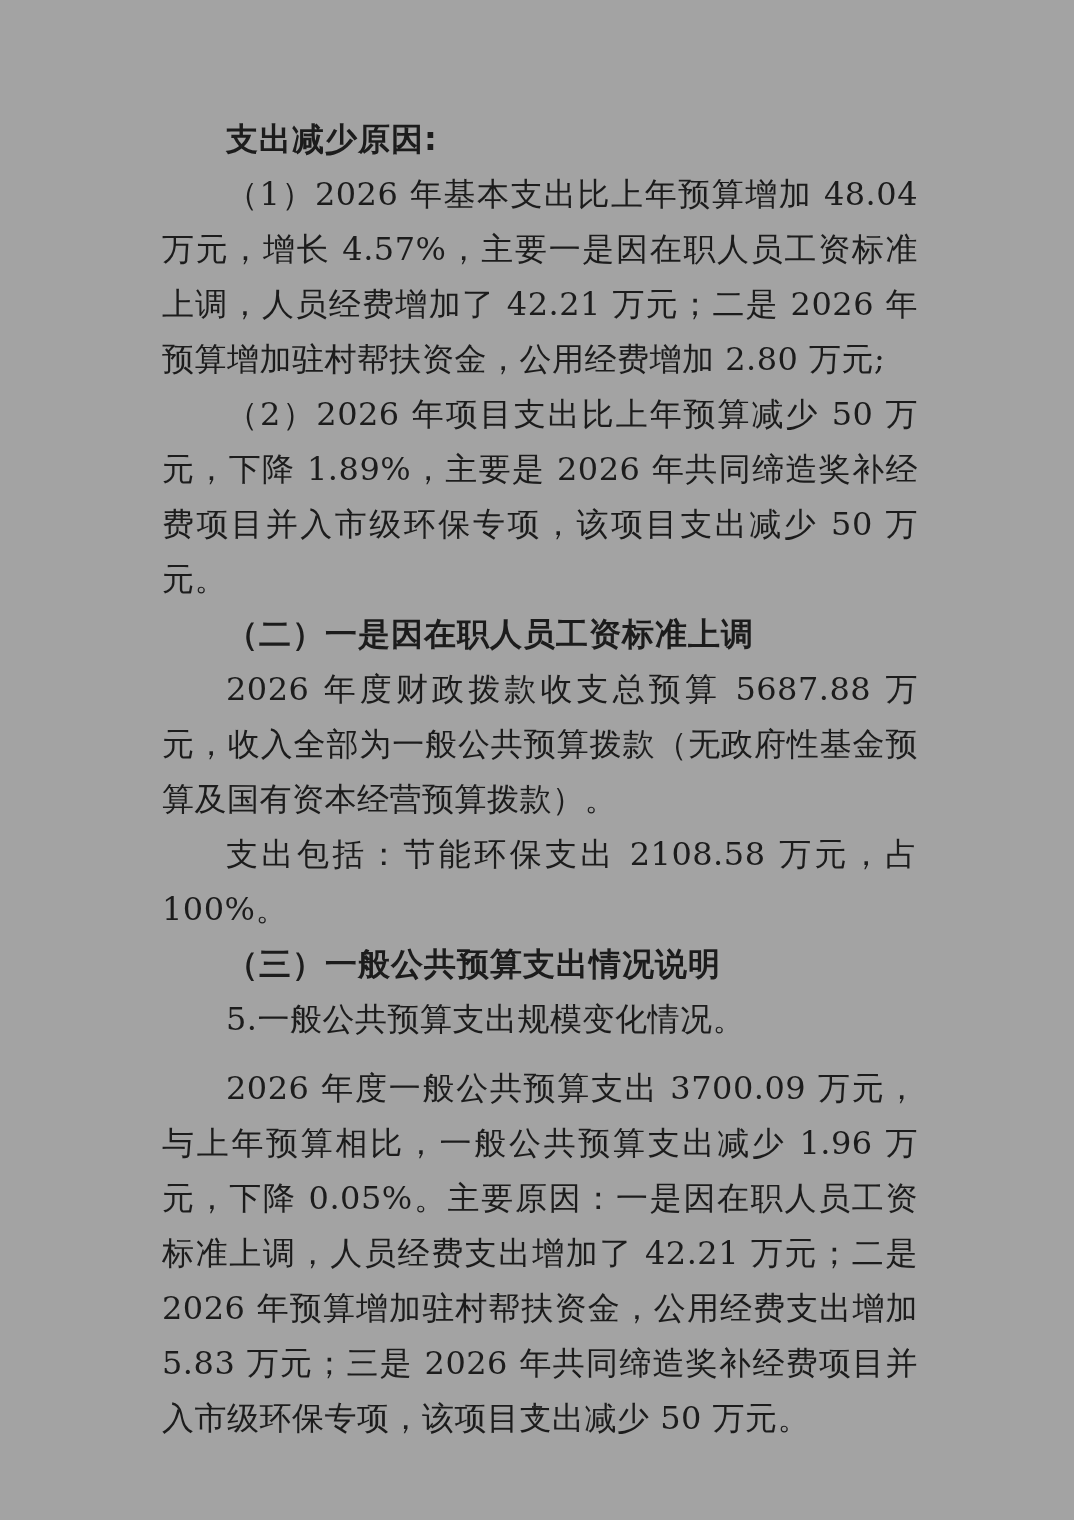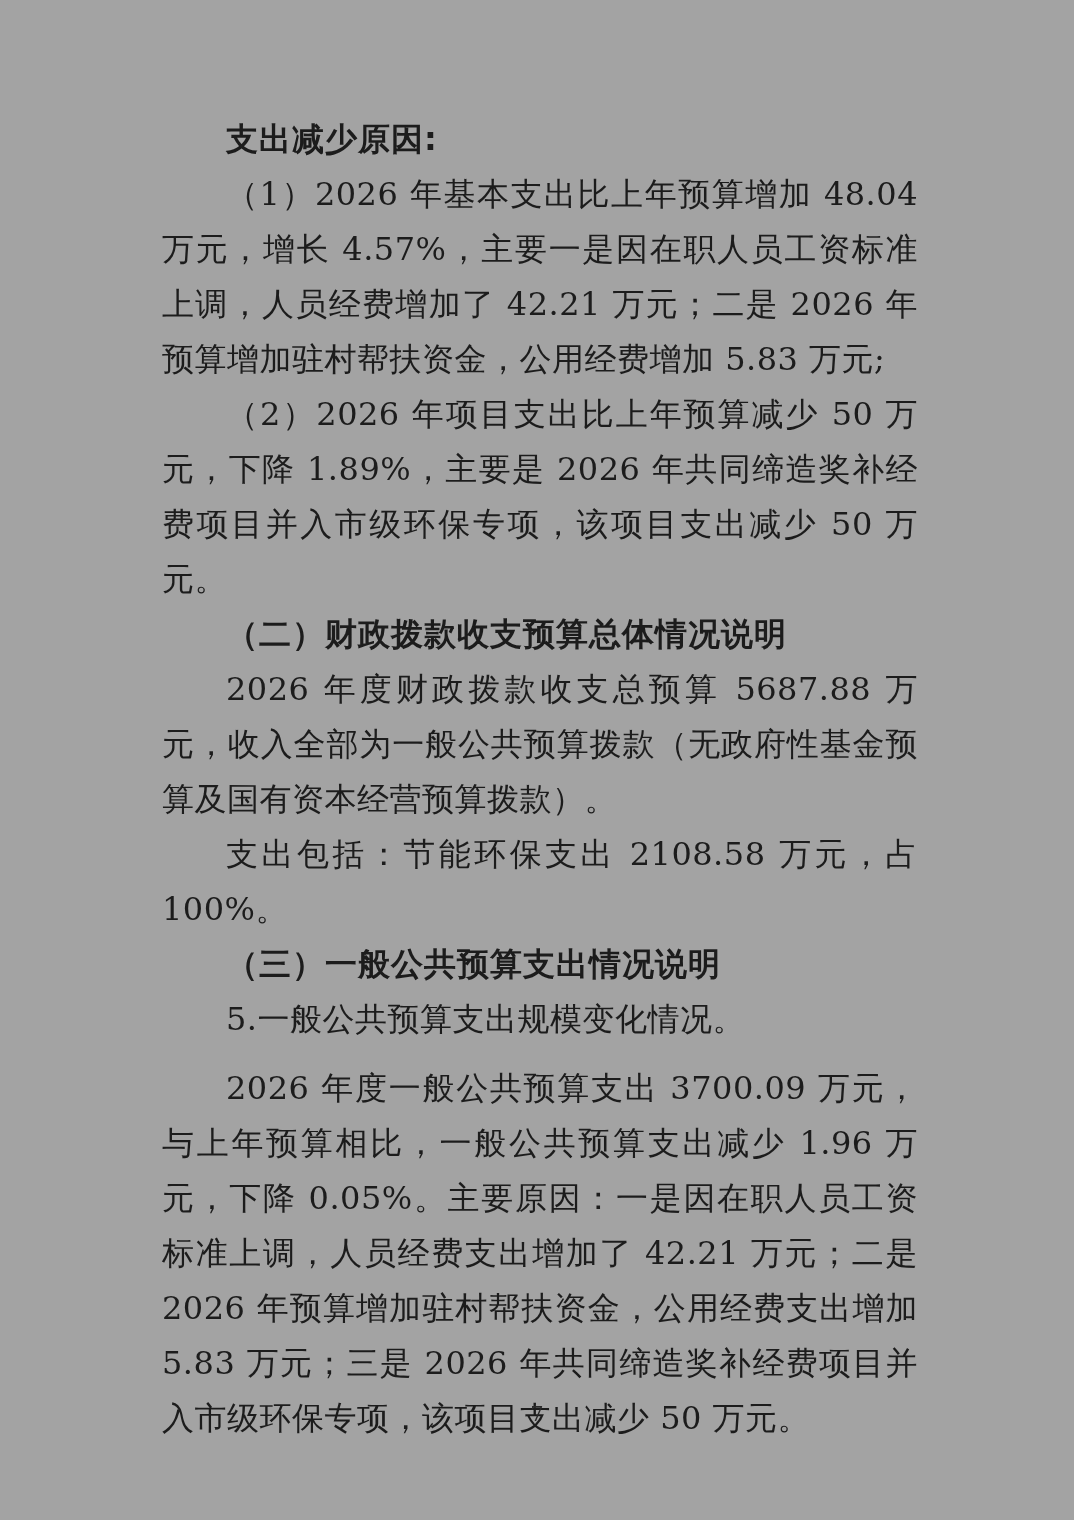--- a/index.html
+++ b/index.html
@@ -54,23 +54,23 @@
     color: #2a2a2a;
     font-family: "DejaVu Serif", "Liberation Serif", serif;
   }
 </style>
 </head>
 <body>
 
 <div class="page">
   <div class="content">
     <p class="heading">支出减少原因:</p>
-    <p class="body">（1）2026 年基本支出比上年预算增加 48.04 万元，增长 4.57%，主要一是因在职人员工资标准上调，人员经费增加了 42.21 万元；二是 2026 年预算增加驻村帮扶资金，公用经费增加 5.83 万元;</p>
+    <p class="body">（1）2026 年基本支出比上年预算增加 48.04 万元，增长 4.57%，主要一是因在职人员工资标准上调，人员经费增加了 42.21 万元；二是 2026 年预算增加驻村帮扶资金，公用经费增加 2.80 万元;</p>
     <p class="body">（2）2026 年项目支出比上年预算减少 50 万元，下降 1.89%，主要是 2026 年共同缔造奖补经费项目并入市级环保专项，该项目支出减少 50 万元。</p>
-    <p class="heading">（二）财政拨款收支预算总体情况说明</p>
+    <p class="heading">（二）一是因在职人员工资标准上调</p>
     <p class="body">2026 年度财政拨款收支总预算 5687.88 万元，收入全部为一般公共预算拨款（无政府性基金预算及国有资本经营预算拨款）。</p>
     <p class="body">支出包括：节能环保支出 2108.58 万元，占 100%。</p>
     <p class="heading">（三）一般公共预算支出情况说明</p>
     <p class="subhead">5.一般公共预算支出规模变化情况。</p>
     <p class="body spaced">2026 年度一般公共预算支出 3700.09 万元，与上年预算相比，一般公共预算支出减少 1.96 万元，下降 0.05%。主要原因：一是因在职人员工资标准上调，人员经费支出增加了 42.21 万元；二是 2026 年预算增加驻村帮扶资金，公用经费支出增加 5.83 万元；三是 2026 年共同缔造奖补经费项目并入市级环保专项，该项目支出减少 50 万元。</p>
   </div>
   <div class="page-number">7</div>
 </div>
 
 </body></html>

